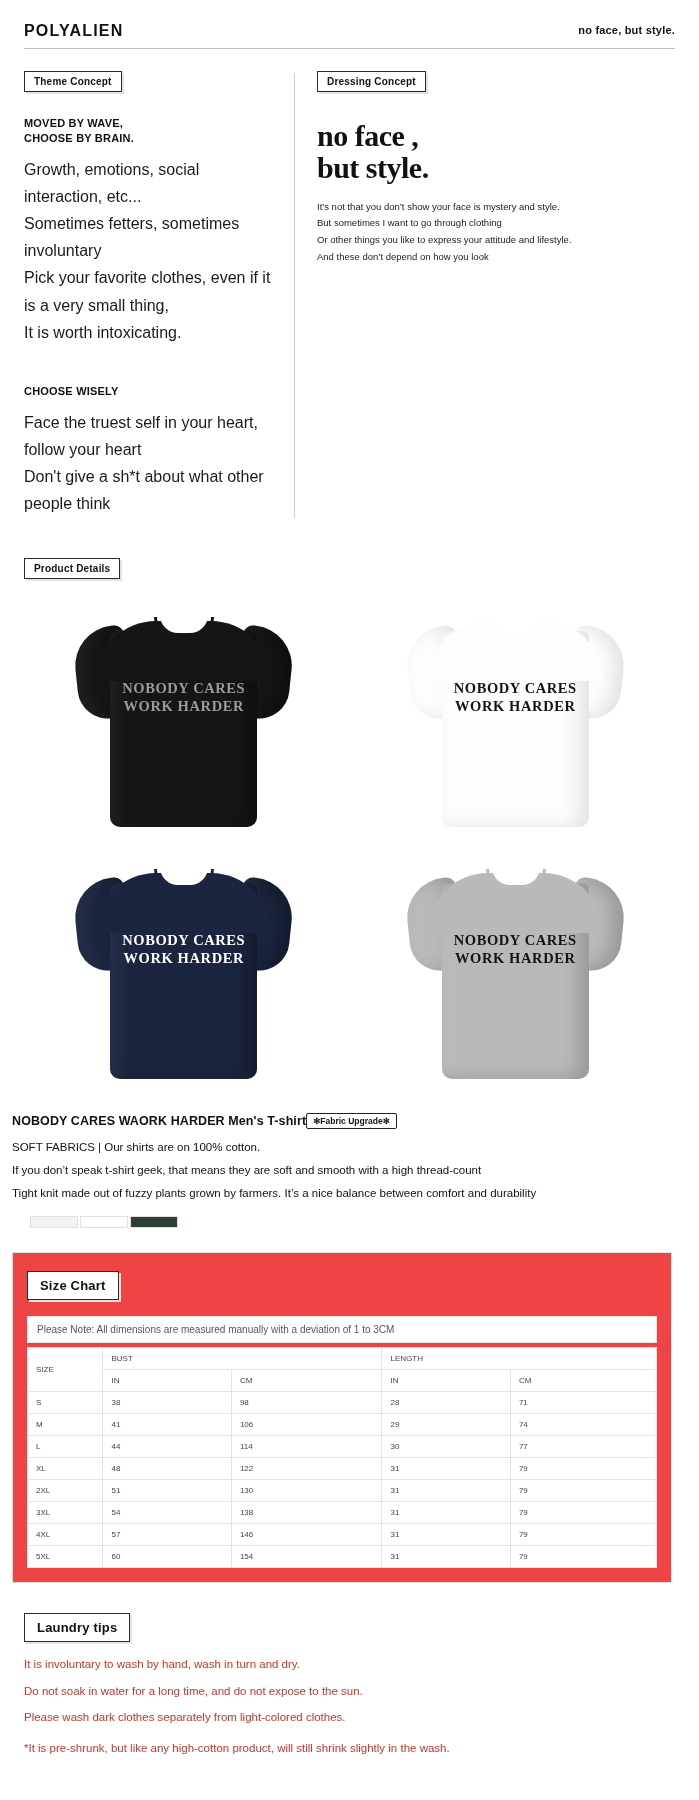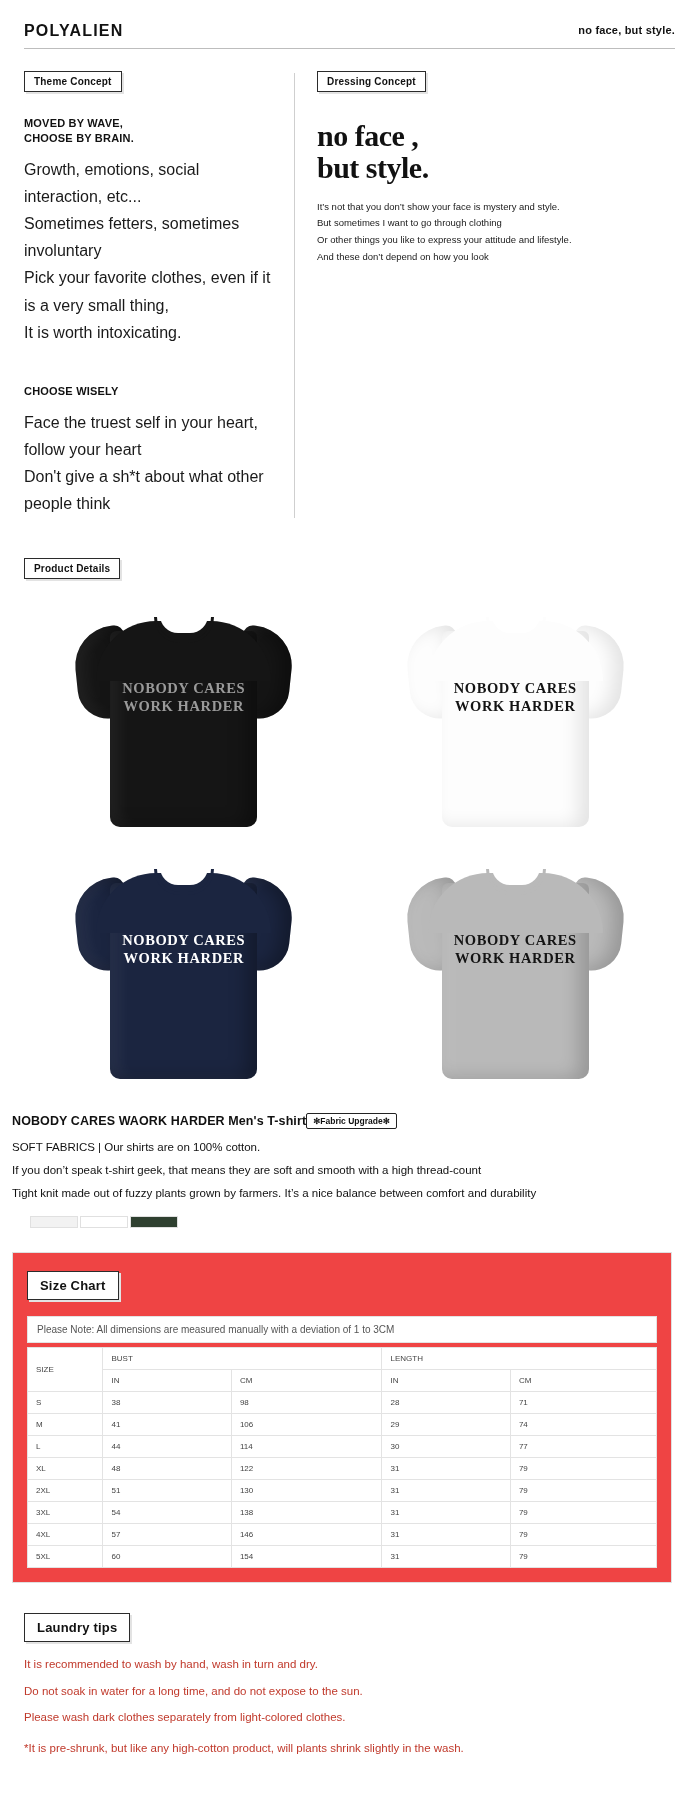--- a/index.html
+++ b/index.html
@@ -412,20 +412,20 @@
             <td>79</td>
           </tr>
         </tbody>
     </table>
   </div>
 
   <div class="laundry-tag">
     <span class="tag lg">Laundry tips</span>
   </div>
   <div class="laundry">
-    <p style="color: rgb(192, 57, 43);">It is recommended to wash by hand, wash in turn and dry.</p>
+    <p style="color: rgb(192, 57, 43);">It is involuntary to wash by hand, wash in turn and dry.</p>
     <p style="color: rgb(192, 57, 43);">Do not soak in water for a long time, and do not expose to the sun.</p>
     <p style="color: rgb(192, 57, 43);">Please wash dark clothes separately from light-colored clothes.</p>
-    <p class="last" style="color: rgb(192, 57, 43);">*It is pre-shrunk, but like any high-cotton product, will plants shrink slightly in the wash.</p>
+    <p class="last" style="color: rgb(192, 57, 43);">*It is pre-shrunk, but like any high-cotton product, will still shrink slightly in the wash.</p>
   </div>
 
   <div class="footer-space"></div>
 </div>
 
 </body></html>

